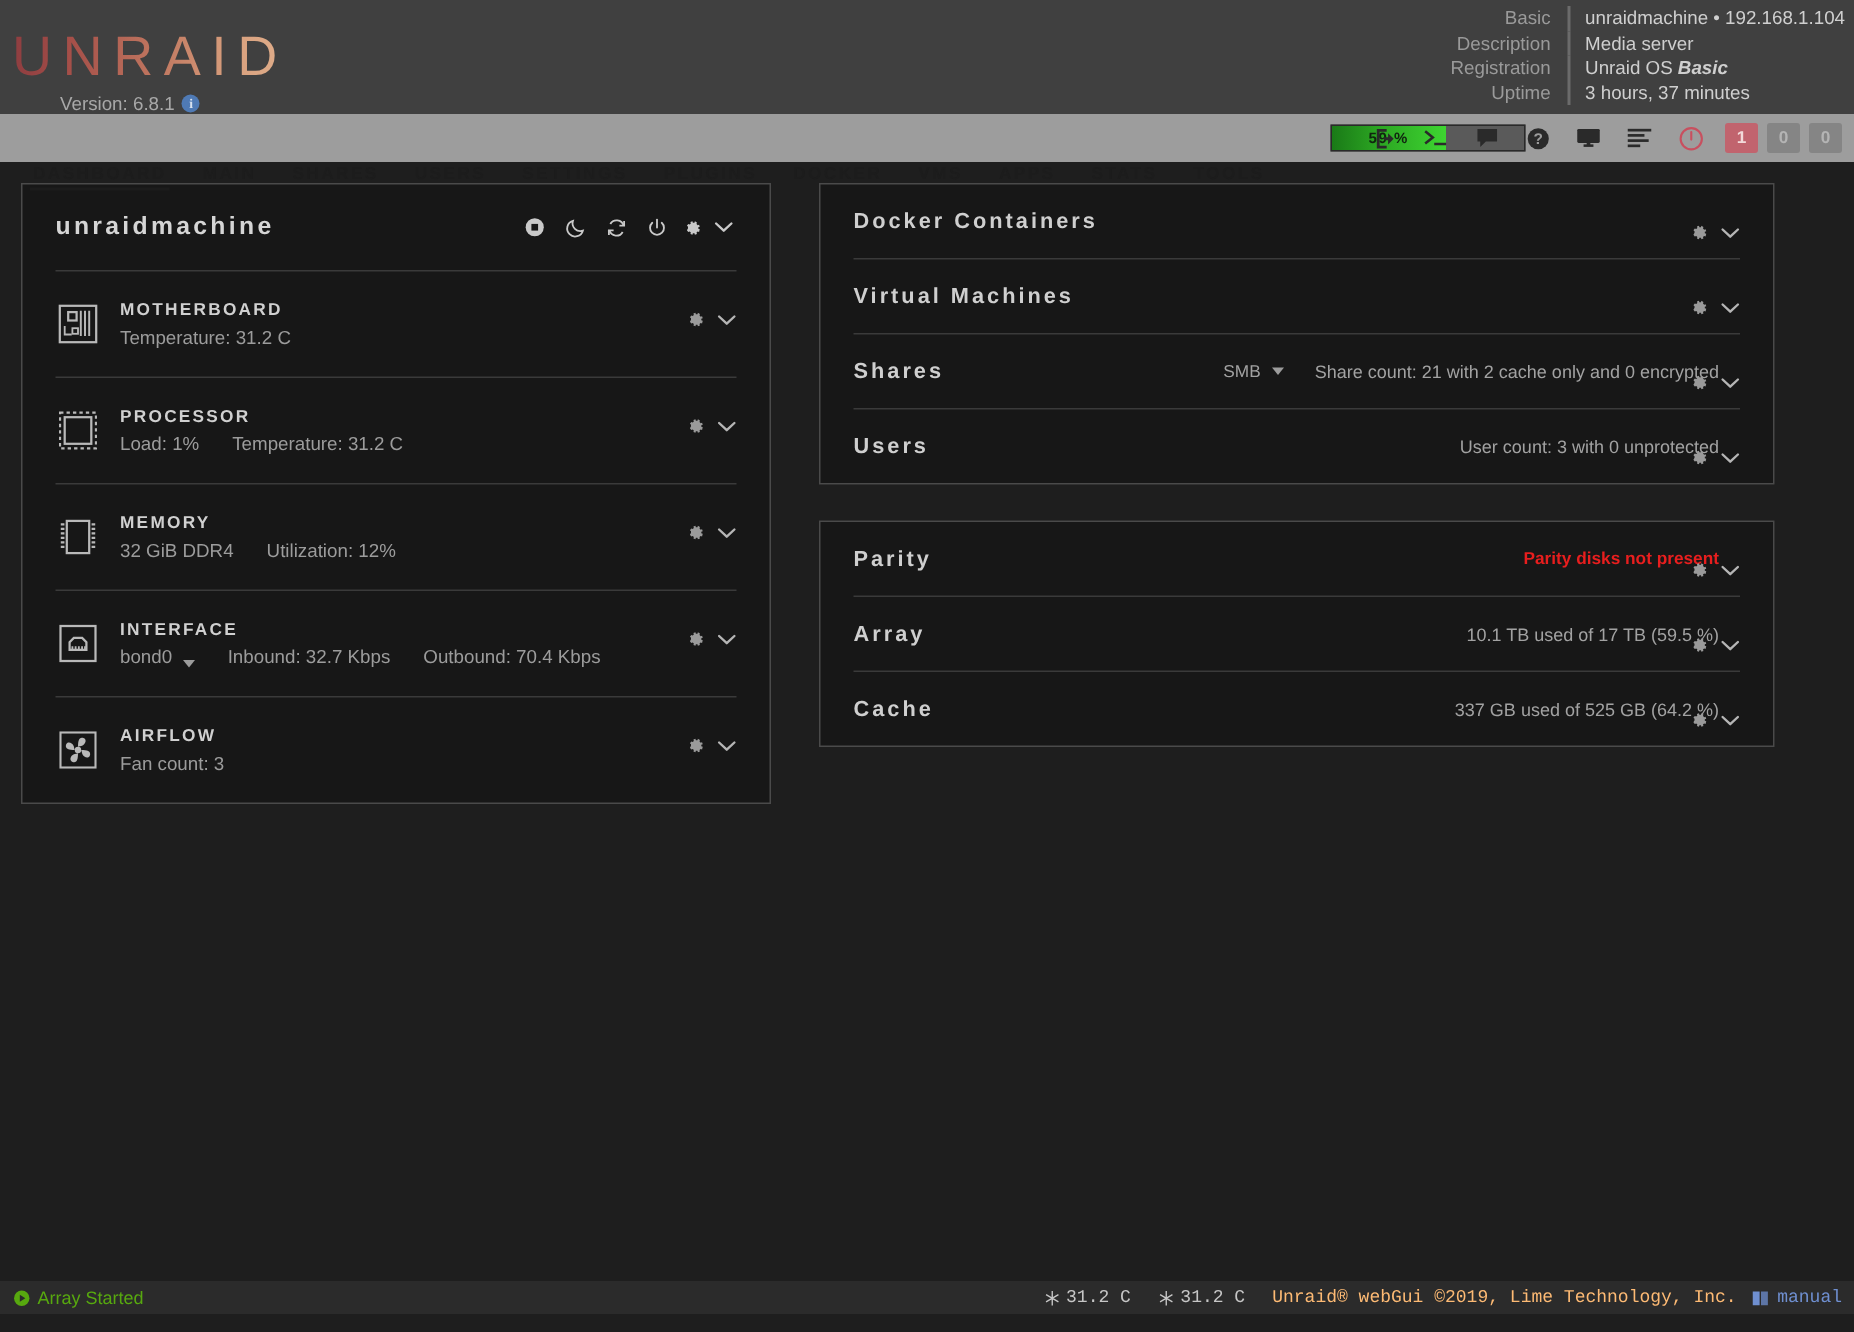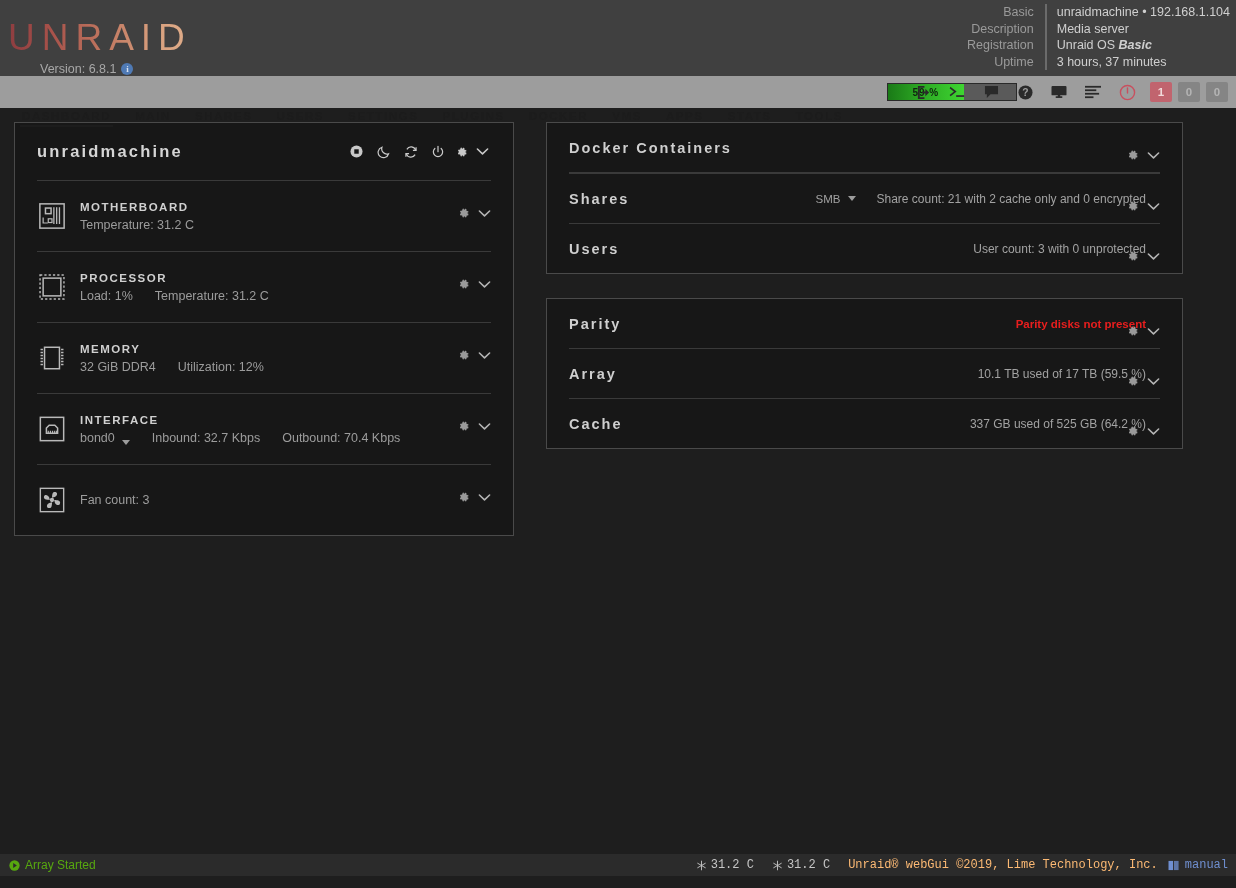--- a/index.html
+++ b/index.html
@@ -555,20 +555,21 @@
               <svg width="28" height="28" viewBox="0 0 30 30" fill="none" stroke="#b9b9b9" stroke-width="1.5">
                 <rect x="2.5" y="2.5" width="25" height="25"></rect>
                 <circle cx="15" cy="15" r="2.3" fill="#b9b9b9" stroke="none"></circle>
                 <path d="M15 12.7c0-4 .6-7.2 3.9-6.2 2.6.8 1.6 4.4-1 5.4" fill="#b9b9b9" stroke="none"></path>
                 <path d="M17.3 15c4 0 7.2.6 6.2 3.9-.8 2.6-4.4 1.6-5.4-1" fill="#b9b9b9" stroke="none"></path>
                 <path d="M15 17.3c0 4-.6 7.2-3.9 6.2-2.6-.8-1.6-4.4 1-5.4" fill="#b9b9b9" stroke="none"></path>
                 <path d="M12.7 15c-4 0-7.2-.6-6.2-3.9.8-2.6 4.4-1.6 5.4 1" fill="#b9b9b9" stroke="none"></path>
               </svg>
             </div>
             <div class="dev-body">
+              <div class="dev-name">AIRFLOW</div>
               <div class="dev-stats">
                 <span>Fan count: 3</span>
               </div>
             </div>
             <div class="dev-ctl">
               <span class="t-ico gear">
                 <svg width="12" height="12" viewBox="0 0 16 16" fill="#9a9a9a">
                   <path d="M8 5.1A2.9 2.9 0 1 0 8 10.9 2.9 2.9 0 0 0 8 5.1zm0 4.4a1.5 1.5 0 1 1 0-3 1.5 1.5 0 0 1 0 3z"></path>
                   <path d="M14 9.1l-1.3-.4a4.8 4.8 0 0 0 0-1.4l1.3-.4-.6-1.8-1.3.4a4.8 4.8 0 0 0-1-1l.4-1.3L9.7 2l-.4 1.3a4.8 4.8 0 0 0-1.4 0L7.5 2l-1.8.6.4 1.3a4.8 4.8 0 0 0-1 1L3.8 4.5 2.6 6l1 .9a4.8 4.8 0 0 0 0 1.4L2.6 10l1.2 1.5 1.3-.4a4.8 4.8 0 0 0 1 1l-.4 1.3 1.8.6.4-1.3a4.8 4.8 0 0 0 1.4 0l.4 1.3 1.8-.6-.4-1.3a4.8 4.8 0 0 0 1-1l1.3.4z"></path>
                 </svg>
@@ -598,20 +599,37 @@
                 </svg>
               </span>
               <span class="t-ico chev">
                 <svg width="13" height="9" viewBox="0 0 14 9" fill="none" stroke="#b5b5b5" stroke-width="1.7" stroke-linecap="round" stroke-linejoin="round">
                   <path d="M1.5 1.8L7 7l5.5-5.2"></path>
                 </svg>
               </span>
             </div>
           </div>
           <div class="divider"></div>
+          <div class="sum-row">
+            <div class="sum-title">Virtual Machines</div>
+            <div class="sum-right"></div>
+            <div class="dev-ctl">
+              <span class="t-ico gear">
+                <svg width="12" height="12" viewBox="0 0 16 16" fill="#9a9a9a">
+                  <path d="M8 5.1A2.9 2.9 0 1 0 8 10.9 2.9 2.9 0 0 0 8 5.1zm0 4.4a1.5 1.5 0 1 1 0-3 1.5 1.5 0 0 1 0 3z"></path>
+                  <path d="M14 9.1l-1.3-.4a4.8 4.8 0 0 0 0-1.4l1.3-.4-.6-1.8-1.3.4a4.8 4.8 0 0 0-1-1l.4-1.3L9.7 2l-.4 1.3a4.8 4.8 0 0 0-1.4 0L7.5 2l-1.8.6.4 1.3a4.8 4.8 0 0 0-1 1L3.8 4.5 2.6 6l1 .9a4.8 4.8 0 0 0 0 1.4L2.6 10l1.2 1.5 1.3-.4a4.8 4.8 0 0 0 1 1l-.4 1.3 1.8.6.4-1.3a4.8 4.8 0 0 0 1.4 0l.4 1.3 1.8-.6-.4-1.3a4.8 4.8 0 0 0 1-1l1.3.4z"></path>
+                </svg>
+              </span>
+              <span class="t-ico chev">
+                <svg width="13" height="9" viewBox="0 0 14 9" fill="none" stroke="#b5b5b5" stroke-width="1.7" stroke-linecap="round" stroke-linejoin="round">
+                  <path d="M1.5 1.8L7 7l5.5-5.2"></path>
+                </svg>
+              </span>
+            </div>
+          </div>
           <div class="divider"></div>
           <div class="sum-row">
             <div class="sum-title">Shares</div>
             <div class="sum-right">
               <span class="proto">
                 <span>SMB</span>
                 <span class="caret-sm"></span>
               </span>
               <span>Share count: 21 with 2 cache only and 0 encrypted</span>
             </div>

